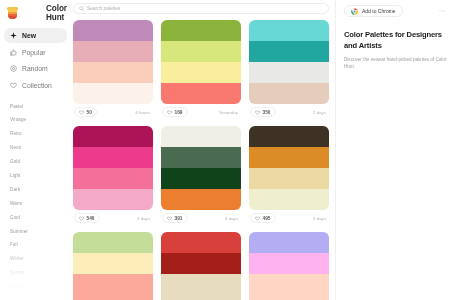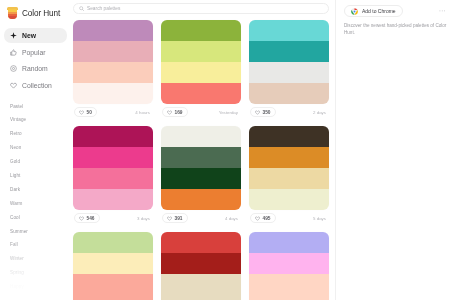--- a/index.html
+++ b/index.html
@@ -35,21 +35,21 @@
     position: absolute; top: 2.4px; left: 0.6px; width: 9.8px; height: 9.3px;
     border-radius: 1px 1px 4px 4px; overflow: hidden;
     background: #f6b93b;
   }
   .logo-bucket .body i { display: block; width: 100%; }
   .logo-bucket .s1 { height: 2.2px; background: #f7c948; }
   .logo-bucket .s2 { height: 2.2px; background: #f2994a; }
   .logo-bucket .s3 { height: 2.4px; background: #e8643c; }
   .logo-bucket .s4 { height: 2.5px; background: #d94c3d; }
   .brand-name {
-    font-size: 8.2px; font-weight: 400; color: #2b2b2b; letter-spacing: -0.1px;
+    font-size: 8.2px; font-weight: 700; color: #2b2b2b; letter-spacing: -0.1px; margin-left: 24px;
   }
 
   .nav { margin-top: 8px; padding: 0 4px; }
   .nav-item {
     display: flex; align-items: center; gap: 5px;
     height: 15px; padding: 0 6px; border-radius: 7px;
     color: #7b7b80; font-size: 6.8px; cursor: pointer;
     margin-bottom: 1.5px;
   }
   .nav-item.active { background: #f0f0f0; color: #1d1d1f; font-weight: 600; }
@@ -381,16 +381,17 @@
             <path d="M14.7 4.4 A7.6 7.6 0 0 1 8 15.6 L11.4 9.6 Z" fill="#FBBC05"></path>
             <path d="M8 15.6 A7.6 7.6 0 0 1 1.3 4.4 L4.7 10.2 Z" fill="#34A853"></path>
             <circle cx="8" cy="8" r="3.2" fill="#fff"></circle>
             <circle cx="8" cy="8" r="2.2" fill="#4285F4"></circle>
           </svg>
         </span>
         <span class="chrome-label">Add to Chrome</span>
       </div>
       <span class="dots">⋯</span>
     </div>
+    <h1 class="right-title">Color Palettes for Designers and Artists</h1>
     <p class="right-desc">Discover the newest hand-picked palettes of Color Hunt.</p>
   </aside>
 
 </div>
 
 </body></html>

